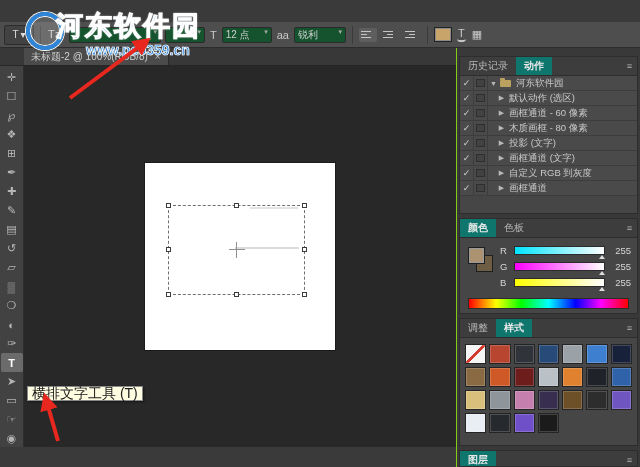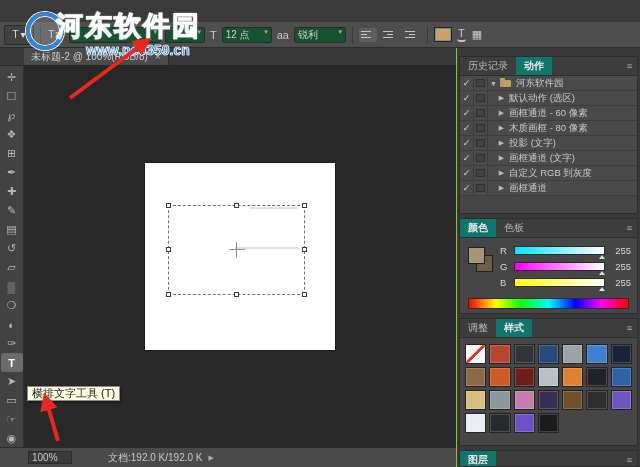--- a/index.html
+++ b/index.html
@@ -96,21 +96,21 @@
   .ch-thumb{position:absolute;right:-1px;bottom:-5px;width:0;height:0;border-left:3px solid transparent;border-right:3px solid transparent;border-bottom:4px solid #dddddd;}
   .ch-val{width:22px;text-align:right;font-size:9.5px;color:#d6d6d6;}
   .spectrum{position:absolute;left:8px;right:8px;bottom:5px;height:9px;border:1px solid #2b2b2b;background:linear-gradient(to right,#ff0000 0%,#ffff00 17%,#00ff00 33%,#00ffff 50%,#0000ff 67%,#ff00ff 83%,#ff0000 100%);}
 
   
   .styles-grid{padding:6px 5px;display:grid;grid-template-columns:repeat(7,1fr);gap:3px;}
   .style-swatch{height:20px;border:1px solid #242424;box-shadow:inset 0 0 0 1px rgba(255,255,255,.18);box-sizing:border-box;}
   .style-swatch.none{background:linear-gradient(135deg,#f5f5f5 44%,#d23b2e 44%,#d23b2e 56%,#f5f5f5 56%);}
 
   
-  .tooltip{position:absolute;left:27px;top:386px;background:#fffde1;color:#1a1a1a;font-size:11px;border:1px solid #8a8a8a;padding:0 4px;height:13px;line-height:13px;z-index:40;box-shadow:1px 1px 2px rgba(0,0,0,.45);white-space:nowrap;}
+  .tooltip{position:absolute;left:27px;top:386px;background:#fffde1;color:#1a1a1a;font-size:14px;border:1px solid #8a8a8a;padding:0 4px;height:13px;line-height:13px;z-index:40;box-shadow:1px 1px 2px rgba(0,0,0,.45);white-space:nowrap;}
 
   
   .watermark{position:absolute;left:26px;top:6px;z-index:30;pointer-events:none;width:260px;height:60px;}
   .wm-logo{position:absolute;left:0;top:6px;width:38px;height:38px;border-radius:50%;border:4px solid #2f86d8;box-sizing:border-box;background:rgba(255,255,255,.18);box-shadow:0 0 0 1px #fff, inset 0 0 0 1px #fff;}
   .wm-name{position:absolute;left:30px;top:2px;font-size:27px;font-weight:bold;color:#2f86d8;-webkit-text-stroke:1px #ffffff;text-shadow:0 0 2px #ffffff;white-space:nowrap;letter-spacing:2px;}
   .wm-url{position:absolute;left:60px;top:36px;font-size:14px;font-weight:bold;color:#2f86d8;-webkit-text-stroke:0.7px #ffffff;text-shadow:0 0 1px #ffffff;white-space:nowrap;}
 
   
   .annotations{position:absolute;left:0;top:0;z-index:60;pointer-events:none;}
 </style>
@@ -208,25 +208,20 @@
         <span class="handle h-ml"></span>
         <span class="handle h-mr"></span>
         <span class="handle h-bl"></span>
         <span class="handle h-bm"></span>
         <span class="handle h-br"></span>
       </div>
       <div class="crosshair"></div>
     </div>
   </div>
 
-  <div class="statusbar">
-    <div class="zoom">100%</div>
-    <div class="docinfo">文档:192.0 K/192.0 K</div>
-    <div class="status-arrow">▶</div>
-  </div>
 
   <div class="panels">
 
     <div class="panel" id="panel-actions">
       <div class="phdr">
         <span class="ptab">历史记录</span>
         <span class="ptab active">动作</span>
         <span class="pmenu">≡</span>
       </div>
       <div id="action-list">

